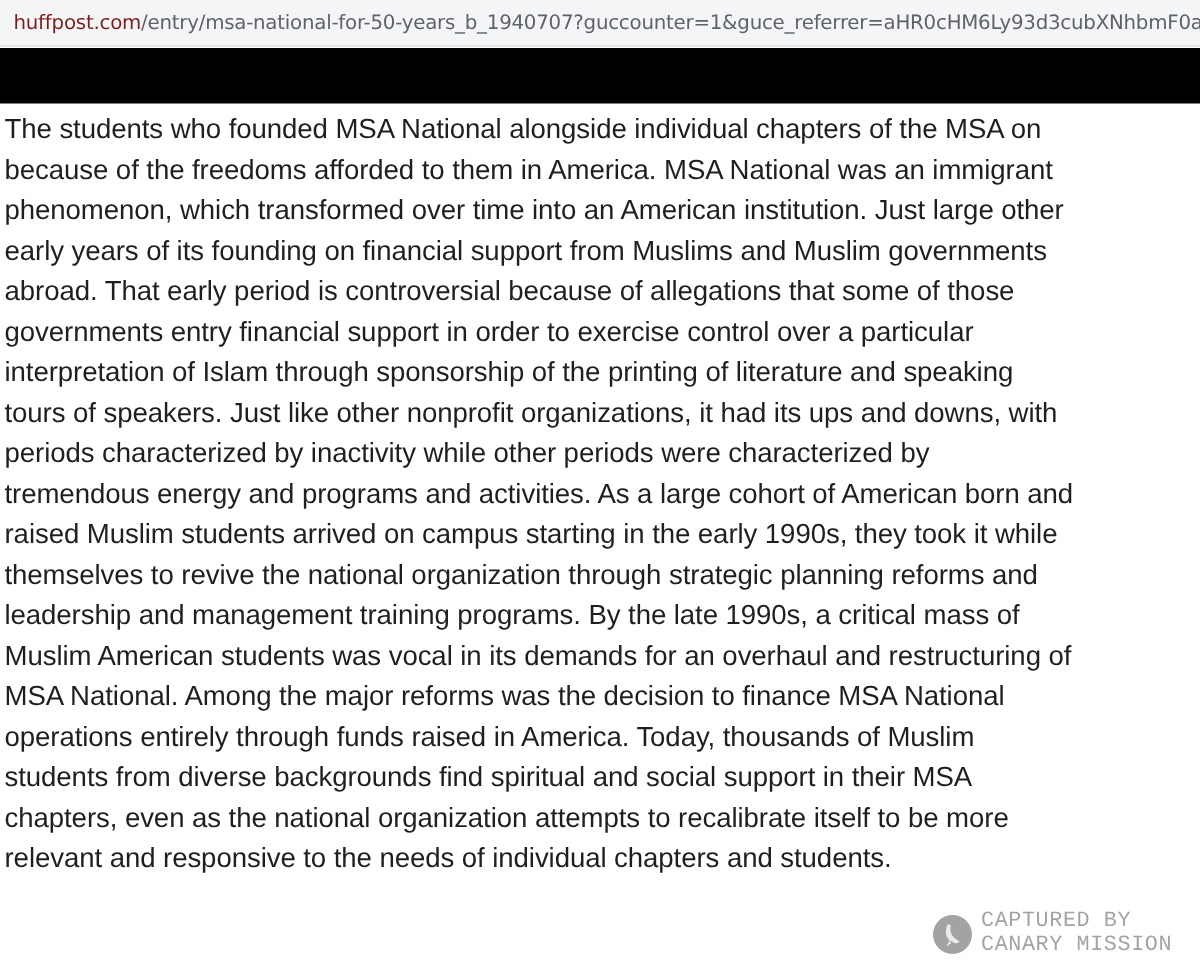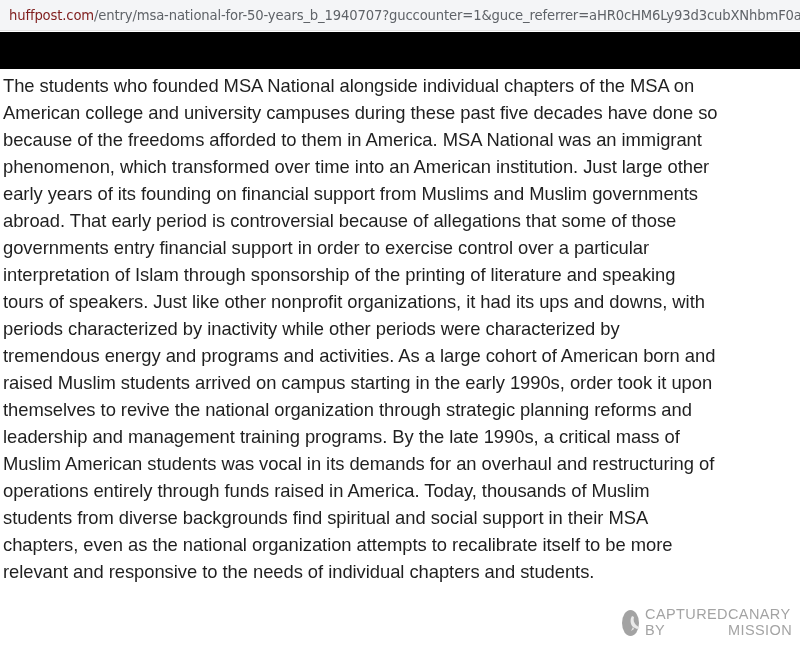--- a/index.html
+++ b/index.html
@@ -68,53 +68,53 @@
       width: 26px;
       height: 26px;
       border-radius: 50%;
       background: #9a9a9a;
       position: relative;
       margin-right: 6px;
     }
     .wm-icon svg { position: absolute; left: 0; top: 0; }
     .wm-text {
       display: flex;
-      flex-direction: row;
-      font-family: Liberation Sans, sans-serif;
+      flex-direction: column;
+      font-family: Liberation Mono, monospace;
       font-size: 14.5px;
       line-height: 15.5px;
       color: #9a9a9a;
       letter-spacing: 0.4px;
     }
   </style>
 </head>
 <body>
 
 <div class="address-bar">
   <div class="url"><span class="host">huffpost.com</span><span>/entry/msa-national-for-50-years_b_1940707?guccounter=1&amp;guce_referrer=aHR0cHM6Ly93d3cubXNhbmF0aW9uYW...</span></div>
 </div>
 
 <div class="redaction-band"></div>
 
 <div class="article">
   <div class="line">The students who founded MSA National alongside individual chapters of the MSA on</div>
-  <div class="line">American college and university campuses during these past five decades have done so</div>
   <div class="line">because of the freedoms afforded to them in America. MSA National was an immigrant</div>
   <div class="line">phenomenon, which transformed over time into an American institution. Just large other</div>
   <div class="line">early years of its founding on financial support from Muslims and Muslim governments</div>
   <div class="line">abroad. That early period is controversial because of allegations that some of those</div>
   <div class="line">governments entry financial support in order to exercise control over a particular</div>
   <div class="line">interpretation of Islam through sponsorship of the printing of literature and speaking</div>
   <div class="line">tours of speakers. Just like other nonprofit organizations, it had its ups and downs, with</div>
   <div class="line">periods characterized by inactivity while other periods were characterized by</div>
   <div class="line">tremendous energy and programs and activities. As a large cohort of American born and</div>
-  <div class="line">raised Muslim students arrived on campus starting in the early 1990s, order took it upon</div>
+  <div class="line">raised Muslim students arrived on campus starting in the early 1990s, they took it while</div>
   <div class="line">themselves to revive the national organization through strategic planning reforms and</div>
   <div class="line">leadership and management training programs. By the late 1990s, a critical mass of</div>
   <div class="line">Muslim American students was vocal in its demands for an overhaul and restructuring of</div>
+  <div class="line">MSA National. Among the major reforms was the decision to finance MSA National</div>
   <div class="line">operations entirely through funds raised in America. Today, thousands of Muslim</div>
   <div class="line">students from diverse backgrounds find spiritual and social support in their MSA</div>
   <div class="line">chapters, even as the national organization attempts to recalibrate itself to be more</div>
   <div class="line">relevant and responsive to the needs of individual chapters and students.</div>
 </div>
 
 <div class="watermark">
   <div class="wm-icon">
     <svg width="26" height="26" viewBox="0 0 26 26">
       <path d="M10 6 C8 9 8 14 11 17 L15 19 L18 18 L14 15 C12 13 11 10 12 7 Z" fill="#e8e8e8"></path>

